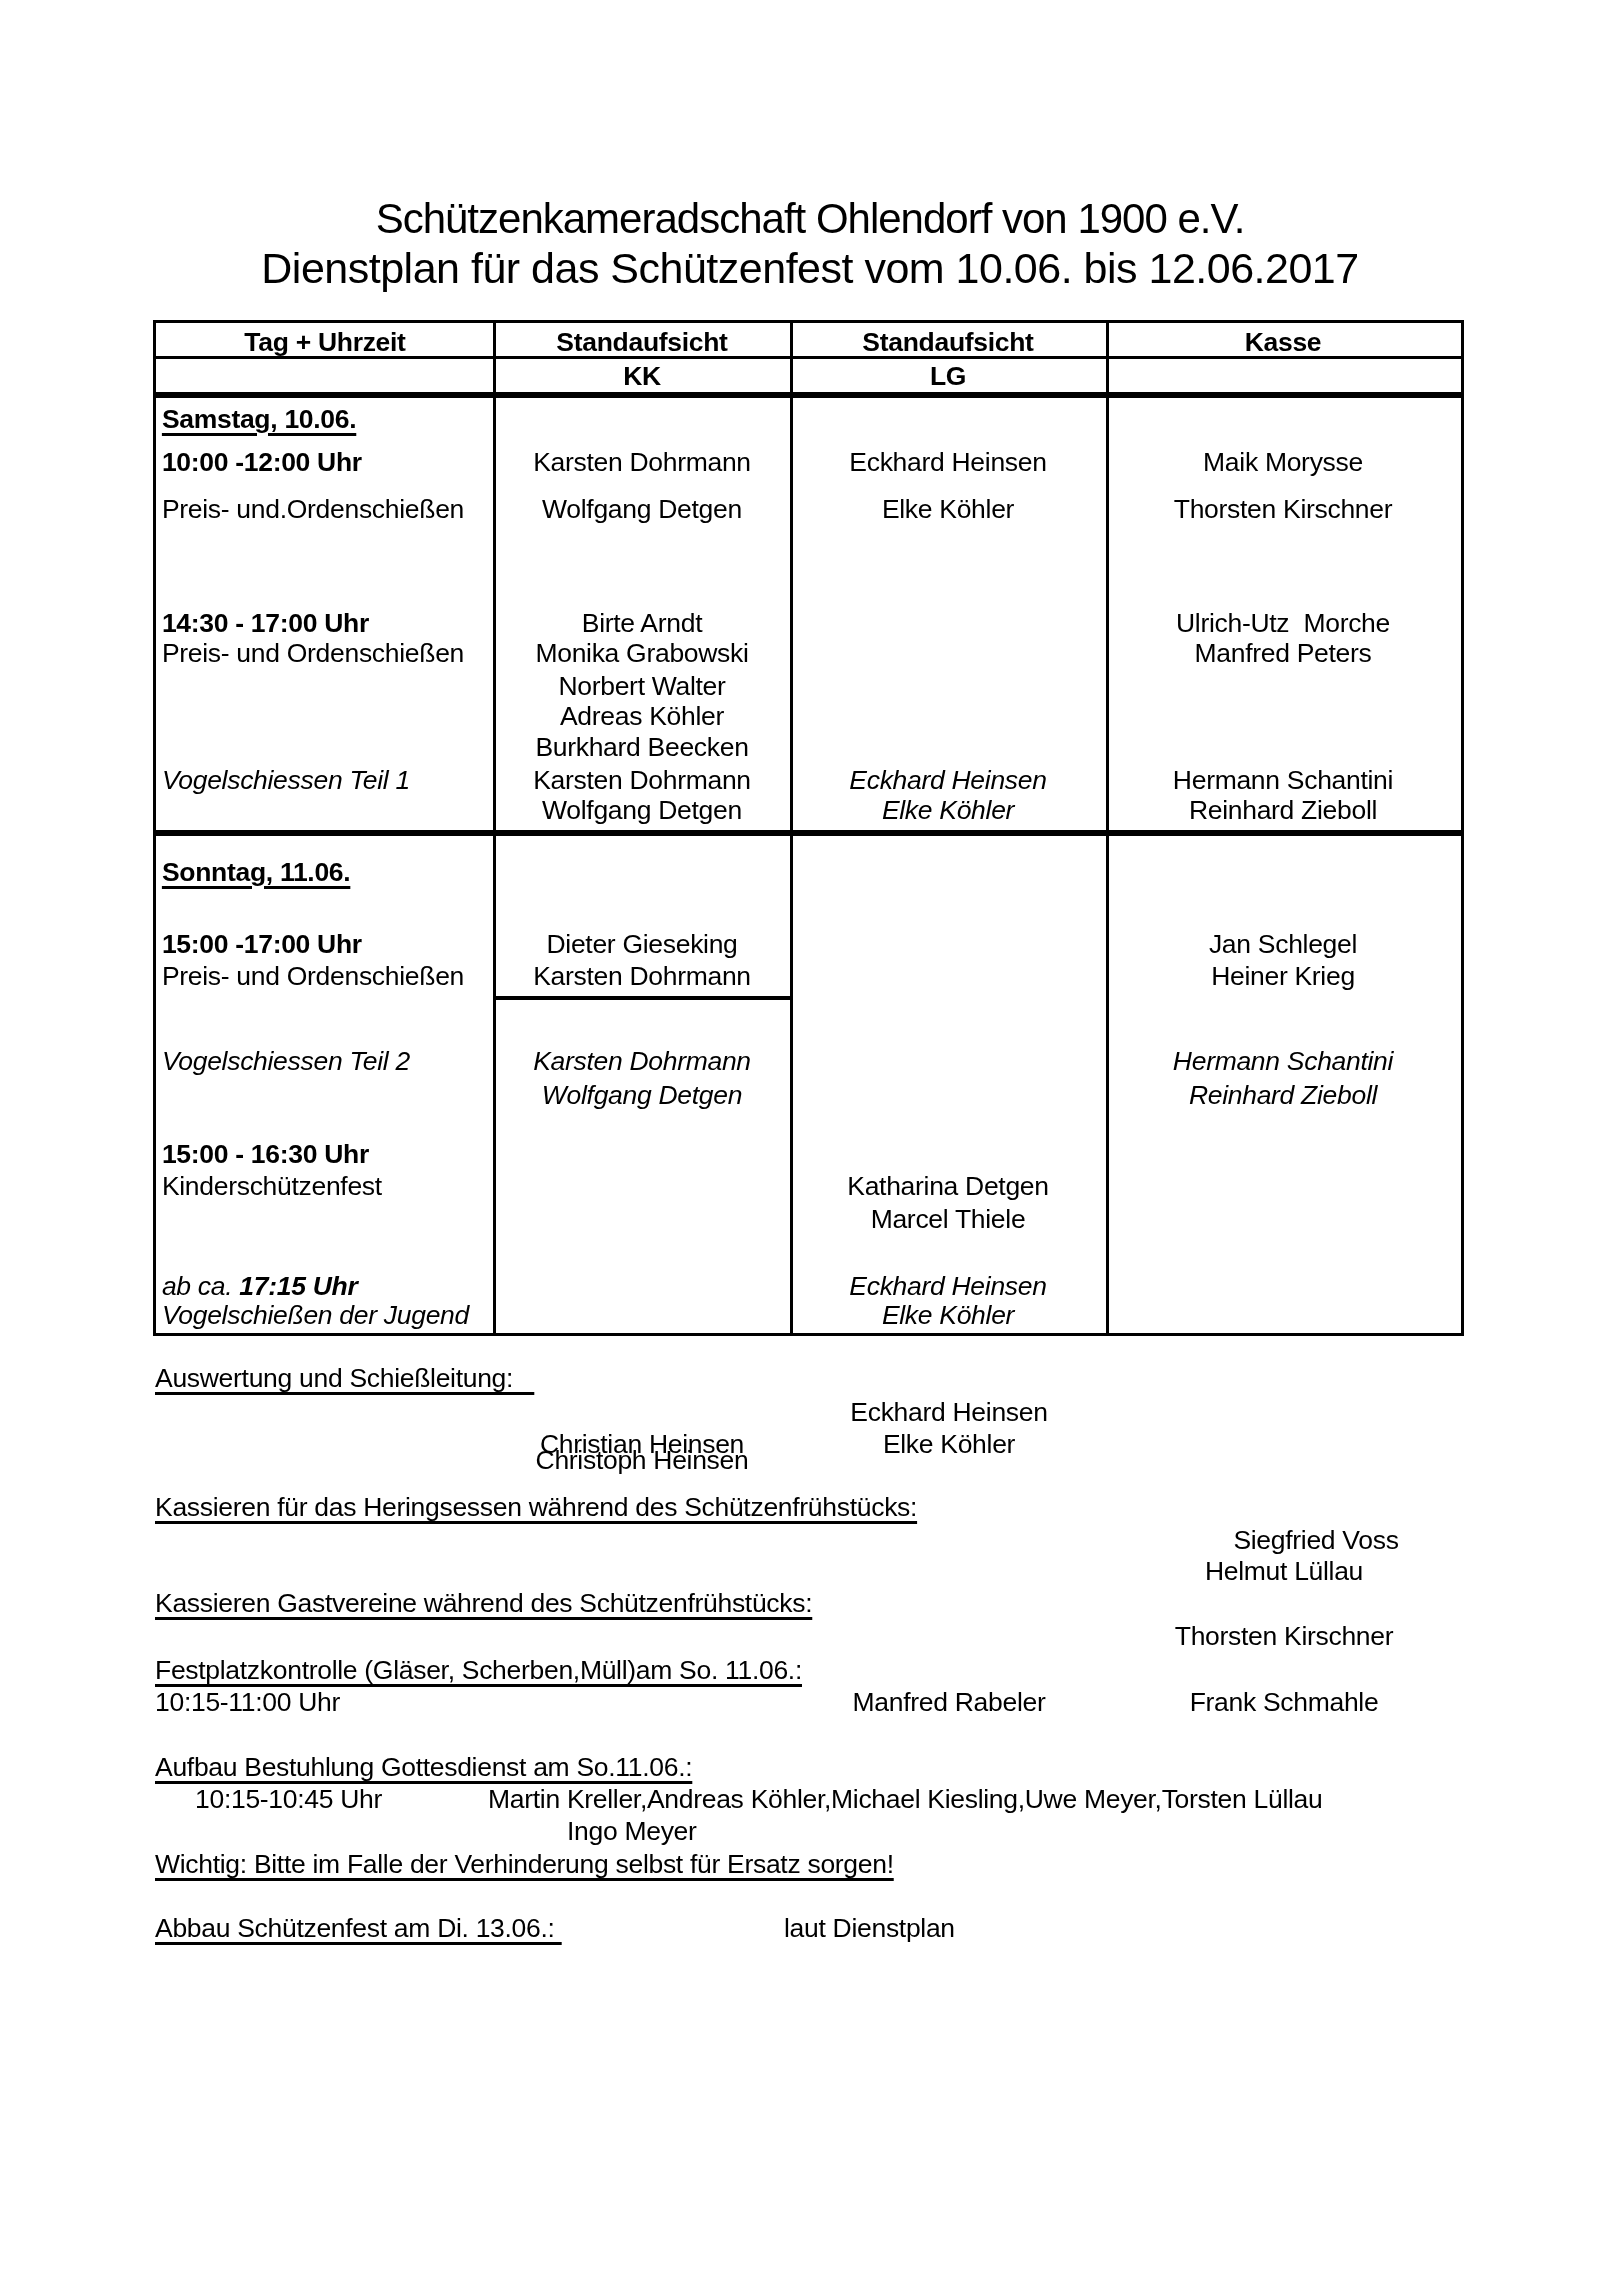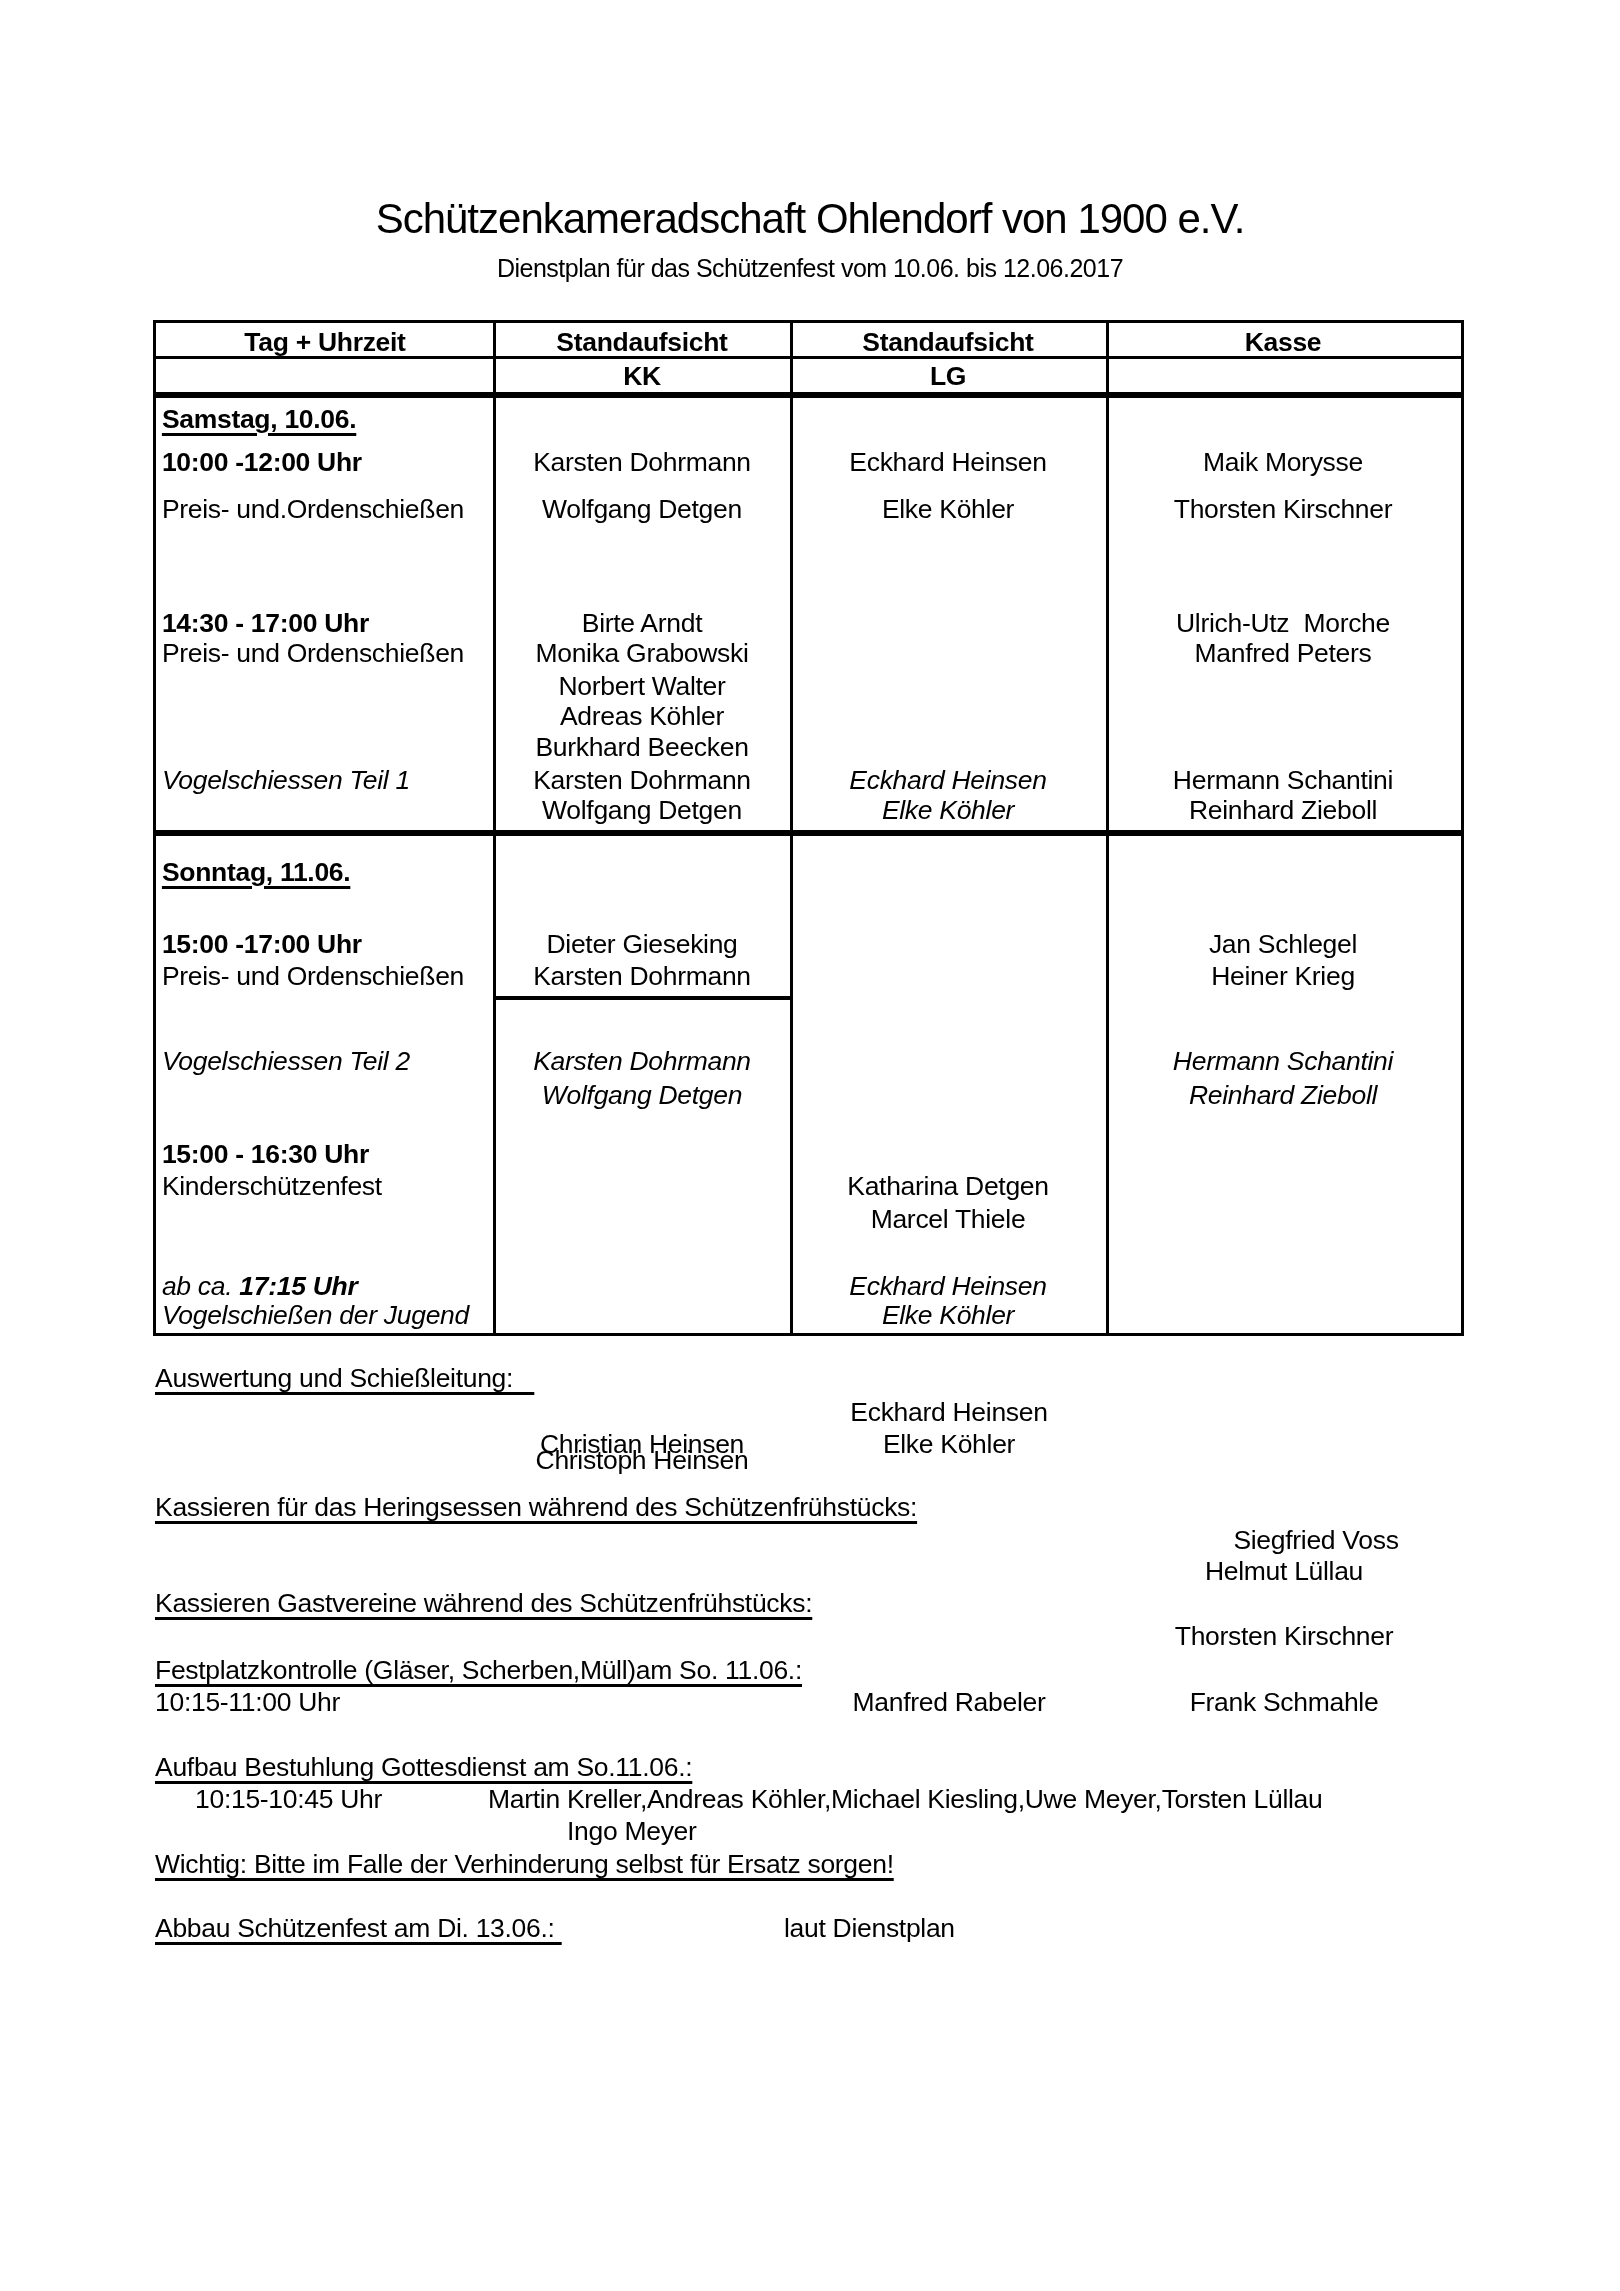--- a/index.html
+++ b/index.html
@@ -14,21 +14,21 @@
   .doc-title{
     position:absolute;top:193px;left:0;width:100%;
     text-align:center;
     font-size:42px;line-height:51px;
     letter-spacing:-1px;
     white-space:pre;
   }
   .doc-subtitle{
     position:absolute;top:248px;left:0;width:100%;
     text-align:center;
-    font-size:25px;line-height:41px;
+    font-size:43px;line-height:41px;
     letter-spacing:-0.5px;
     white-space:pre;
   }
   .duty-table{
     position:absolute;left:153px;top:320px;
     width:1305px;height:1010px;
     border:3.9px solid #000;
   }
   .footer-notes{
     position:absolute;left:0;top:0;width:1417px;height:2292px;

